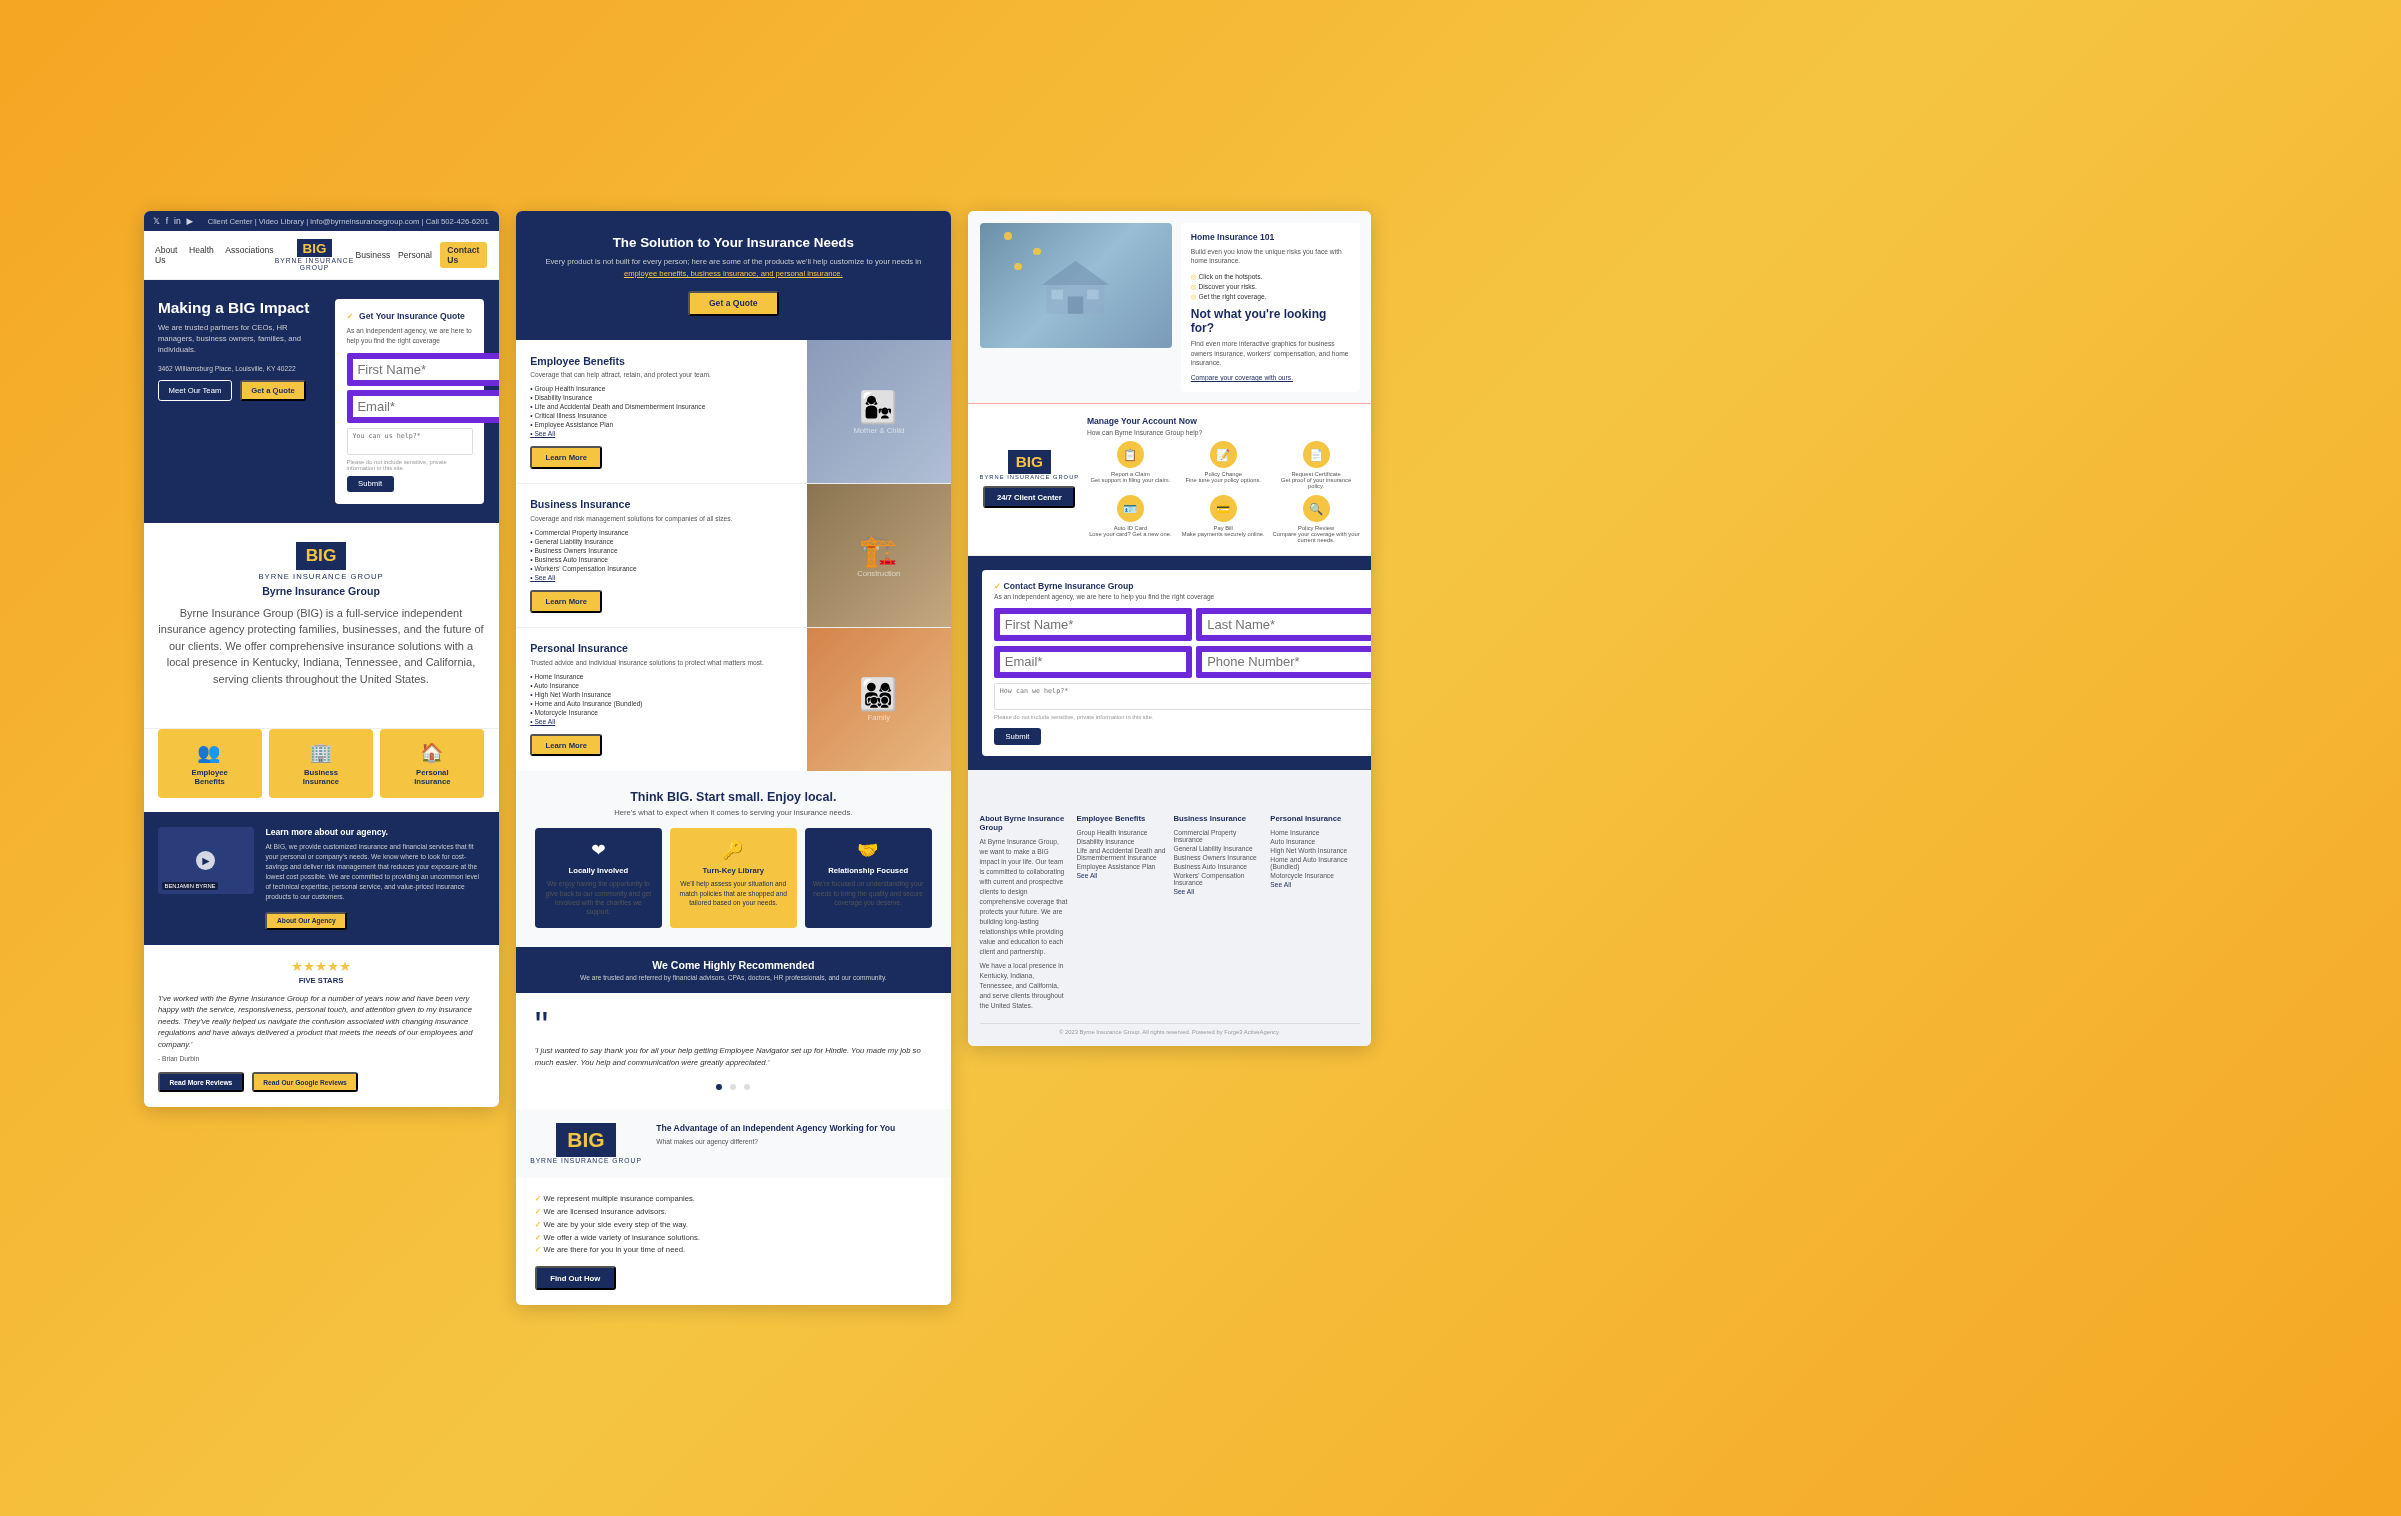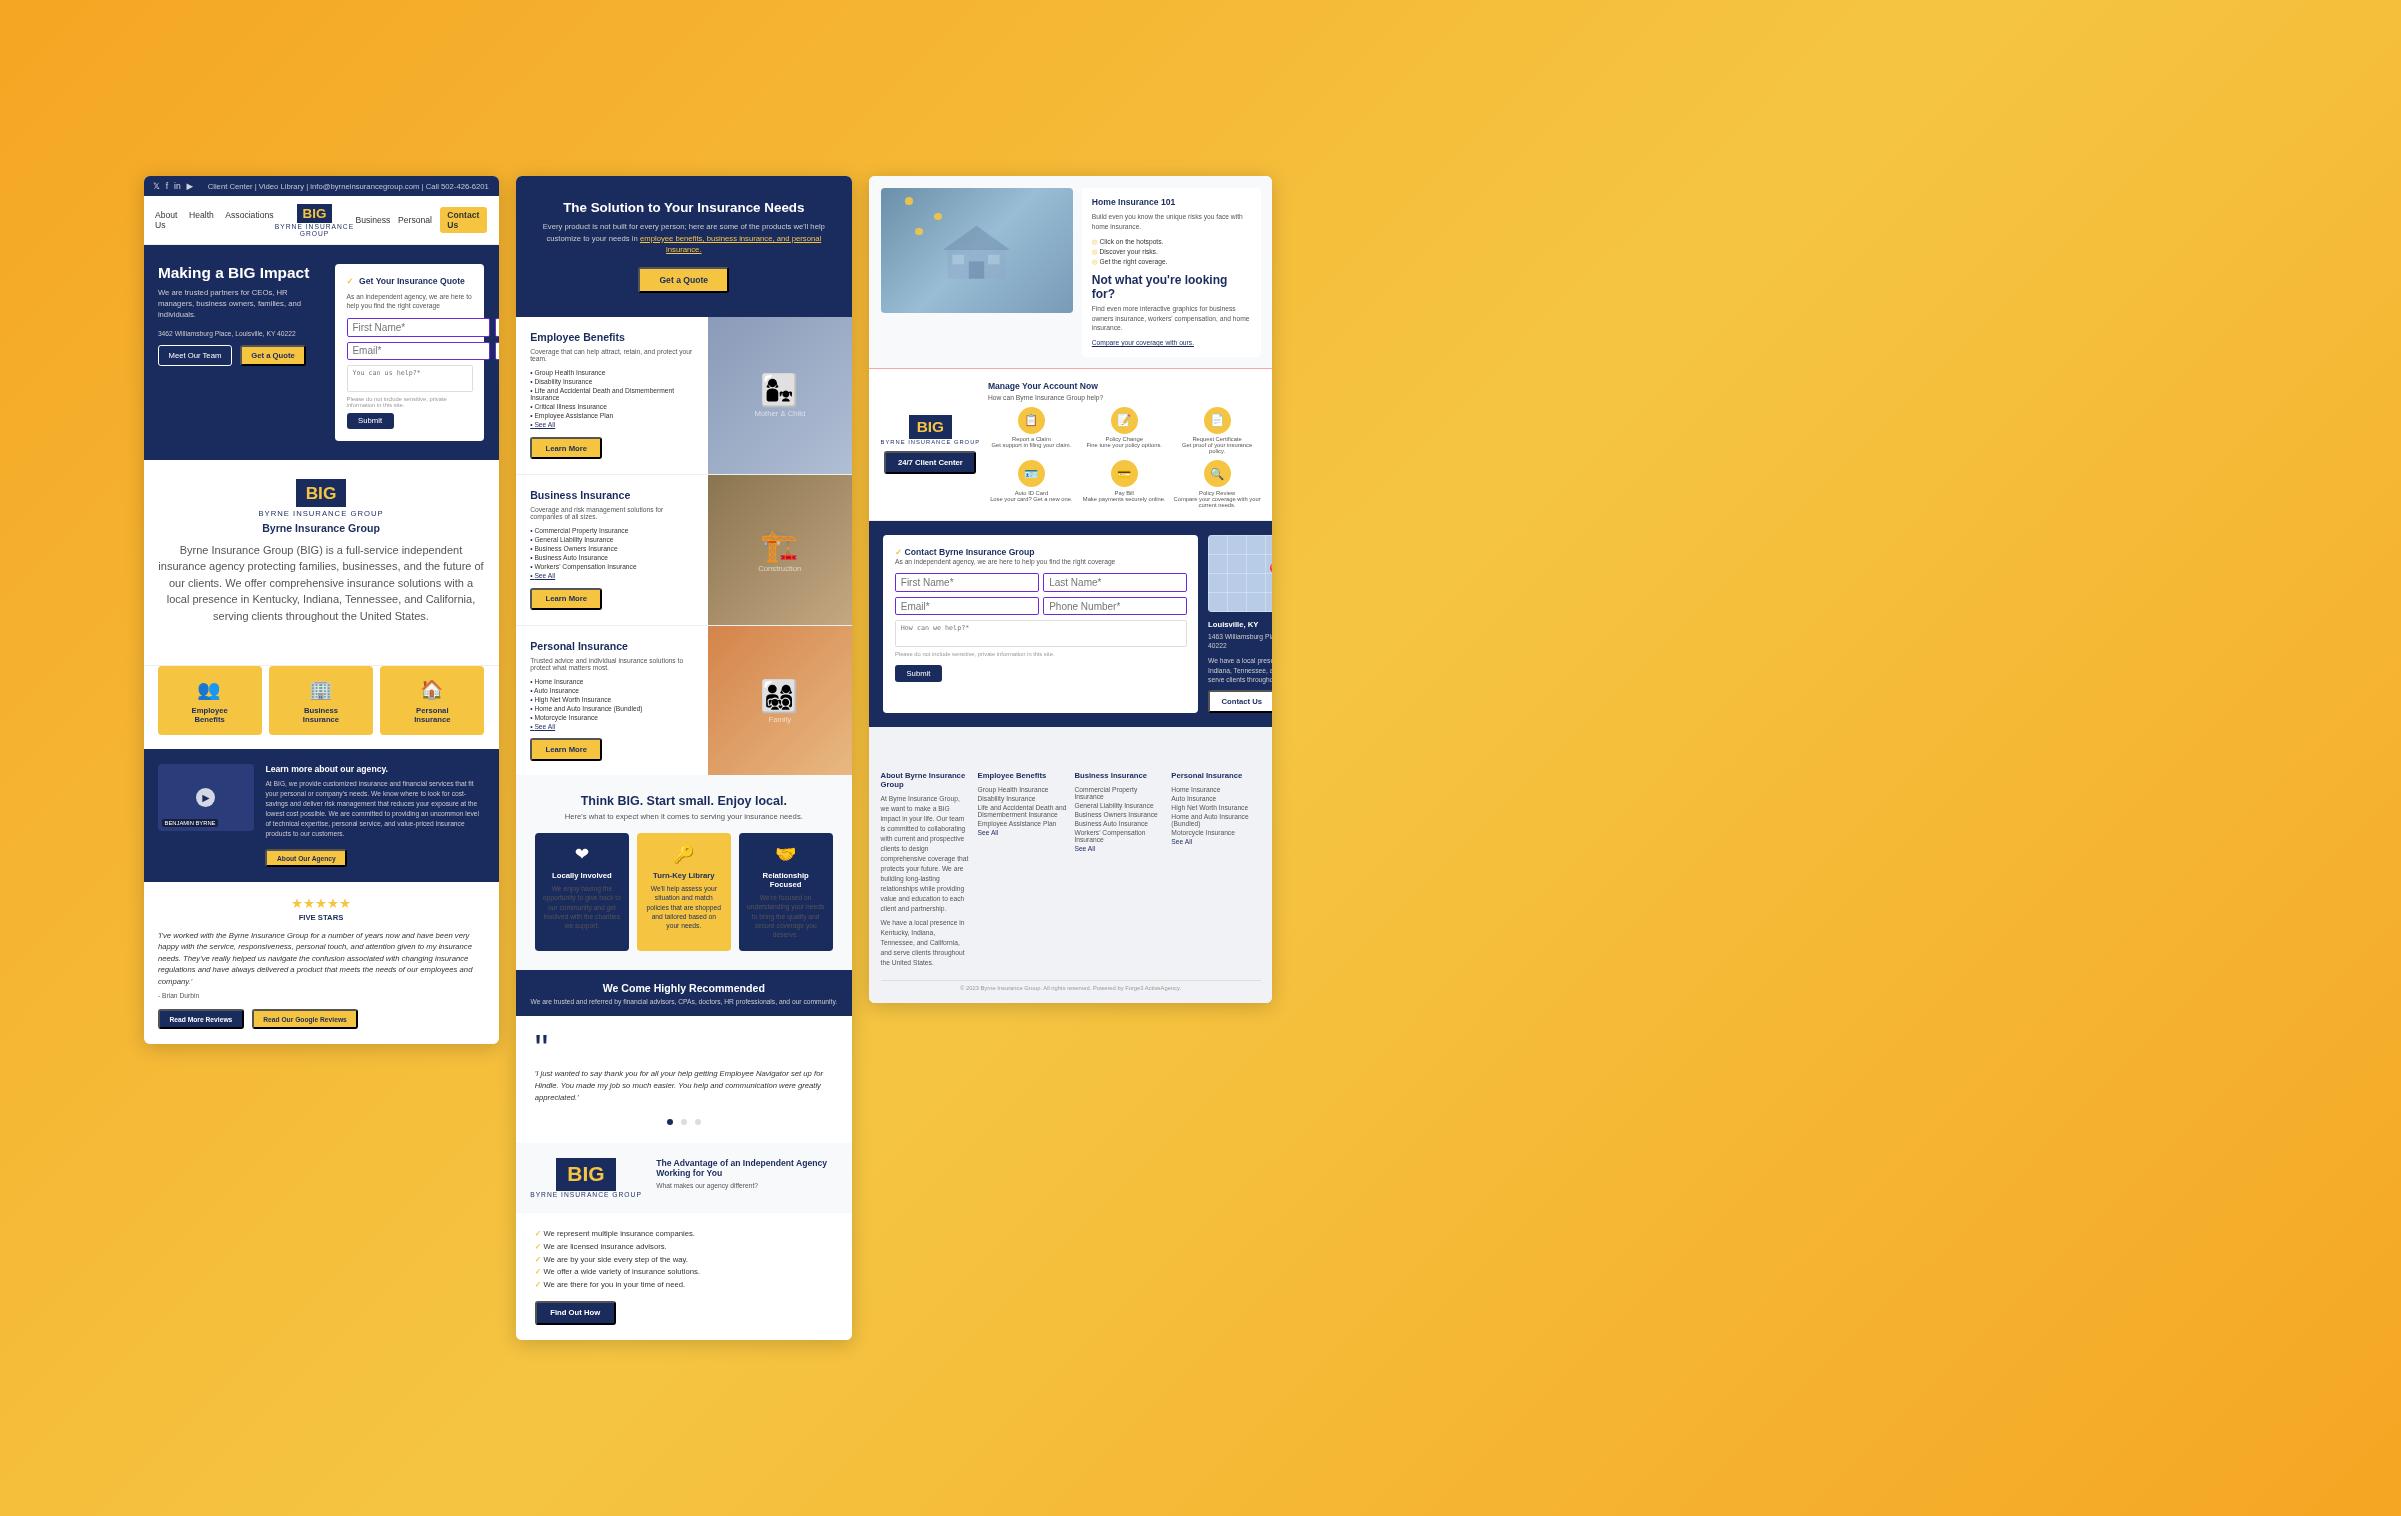--- a/index.html
+++ b/index.html
@@ -108,24 +108,24 @@
       border-radius: 3.8px;
       padding: 11.5px;
       width: 149px;
       font-size: 7.7px;
     }
     .p1-quote-form h3 { color: #1a2b5e; font-size: 8.6px; margin-bottom: 1.9px; }
     .p1-quote-form .checkmark { color: #f5c542; margin-right: 2.9px; }
     .p1-quote-form p { color: #555; font-size: 6.7px; margin-bottom: 7.7px; }
     .form-row { display: flex; gap: 4.8px; margin-bottom: 4.8px; }
     .form-input {
-      border: 1px solid #6d28d9;
+      border: 6px solid #6d28d9;
       border-radius: 1.9px;
       padding: 2.9px 4.8px;
-      font-size: 10px;
+      font-size: 13px;
       flex: 1;
       color: #aaa;
     }
     .form-textarea {
       border: 1px solid #ddd;
       border-radius: 1.9px;
       padding: 2.9px 4.8px;
       font-size: 6.7px;
       width: 100%;
       height: 27px;
@@ -239,21 +239,21 @@
     .btn-yellow-rev {
       background: #f5c542;
       color: #1a2b5e;
       font-size: 6.7px;
       padding: 4.8px 9.6px;
       border-radius: 2.9px;
       font-weight: bold;
     }
 
     
-    .panel-2 { width: 336px; }
+    .panel-2 { width: 435px; }
     .p2-top {
       background: #1a2b5e;
       padding: 24px 19px;
       text-align: center;
     }
     .p2-top h2 { color: #fff; font-size: 13.4px; font-weight: bold; margin-bottom: 5.8px; }
     .p2-top p { color: #ccc; font-size: 7.7px; line-height: 1.5; margin-bottom: 11.5px; }
     .p2-top p em { color: #f5c542; font-style: normal; text-decoration: underline; }
     .p2-get-quote {
       background: #f5c542;

